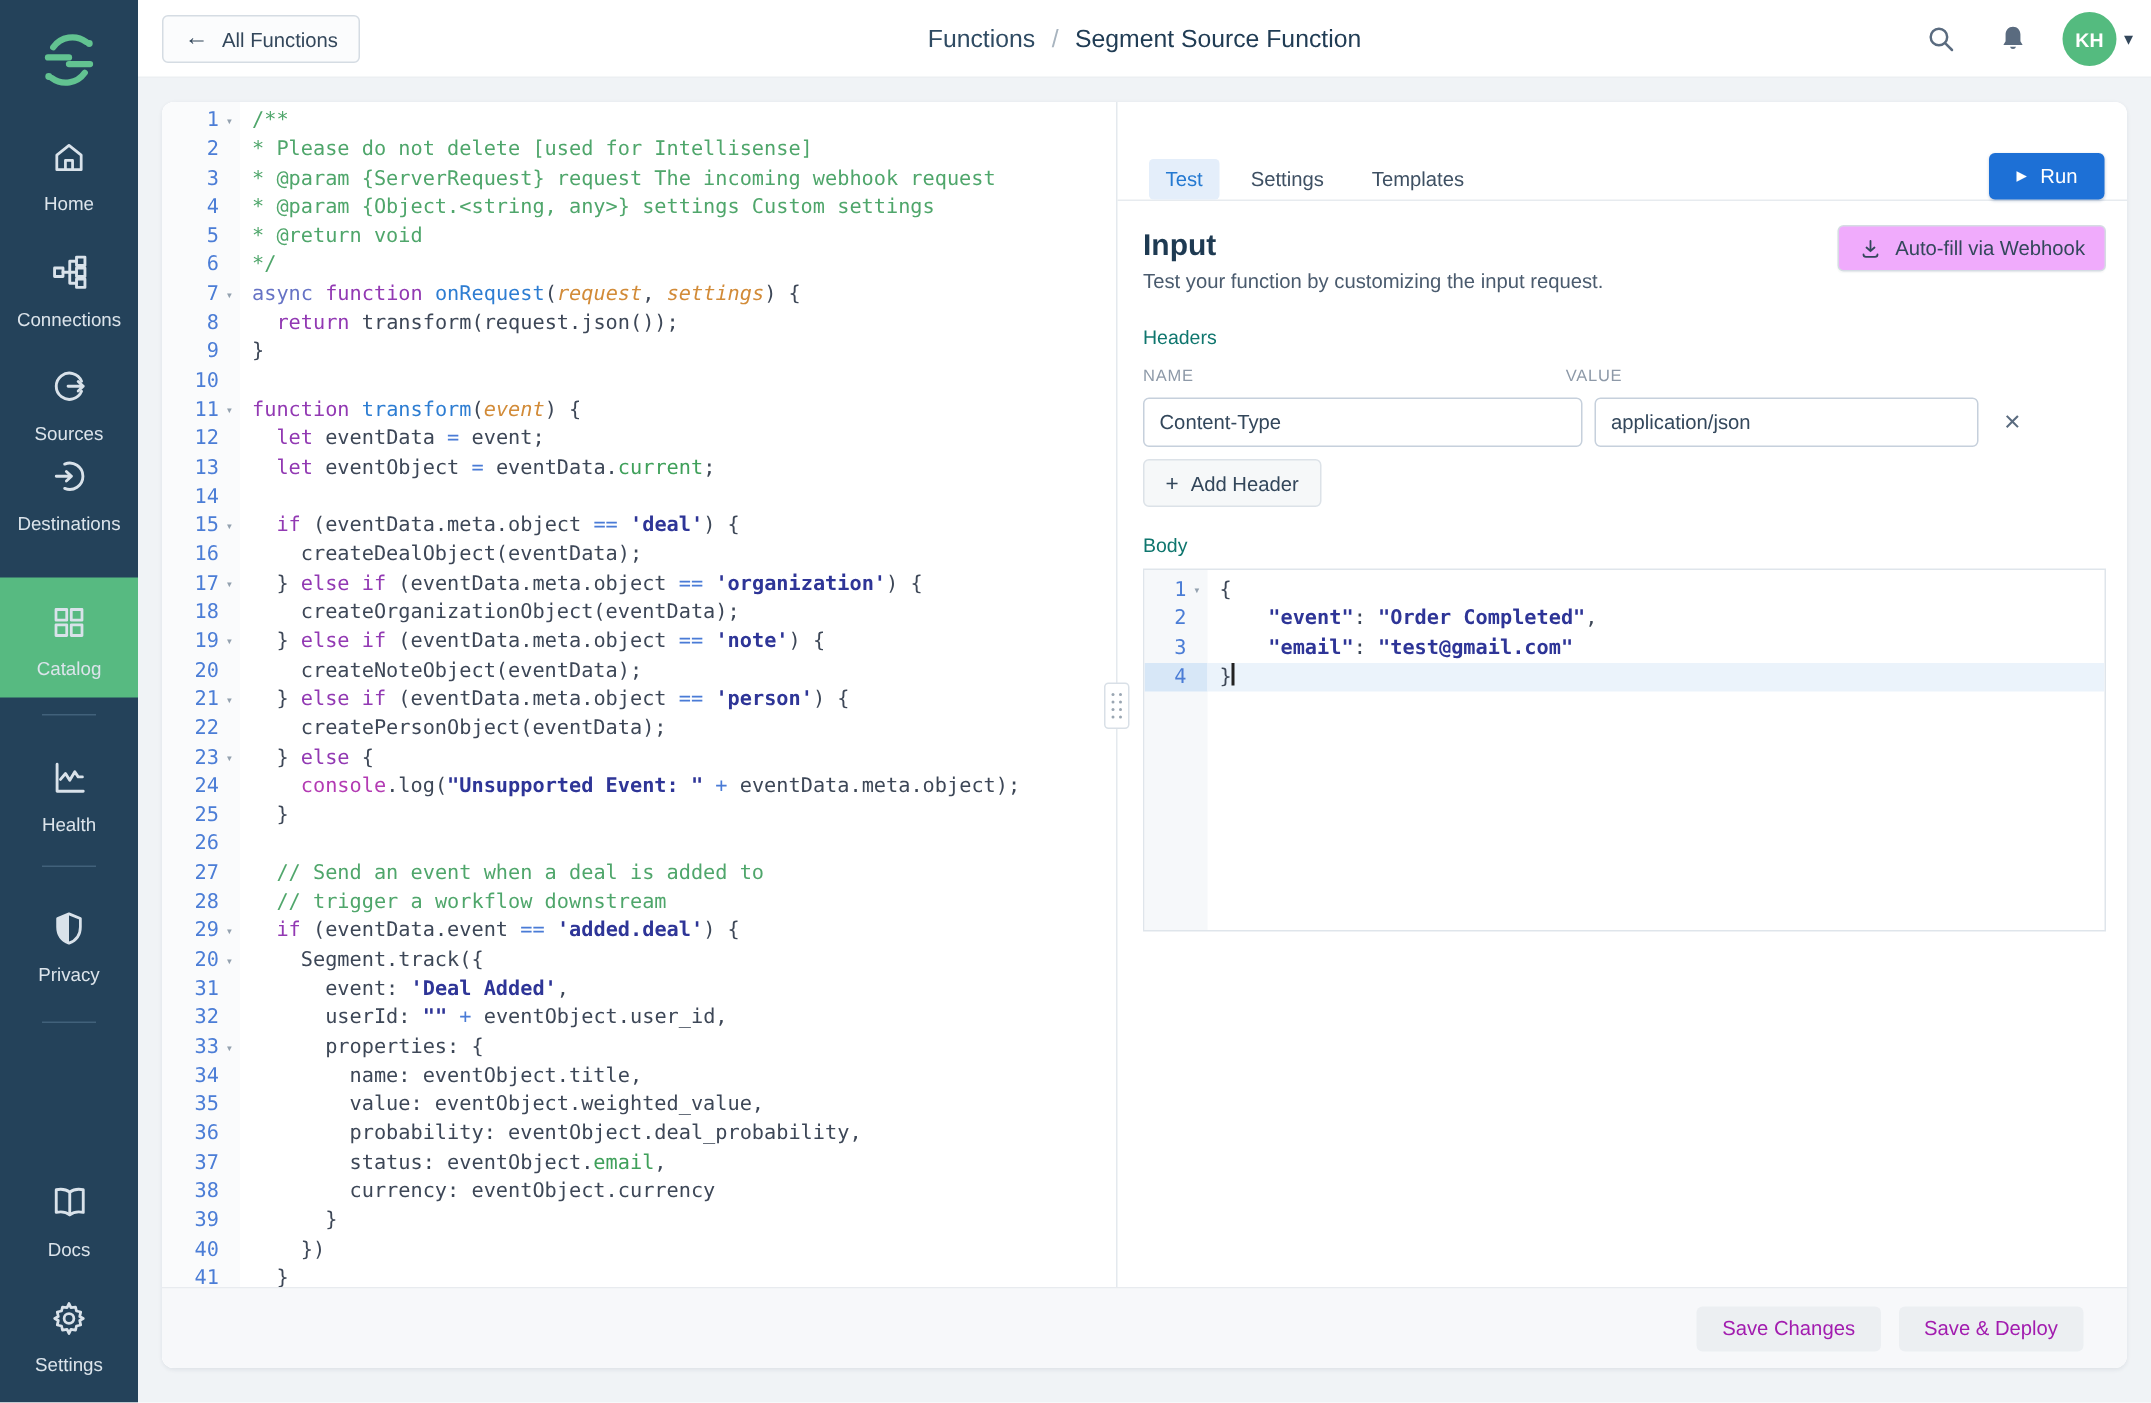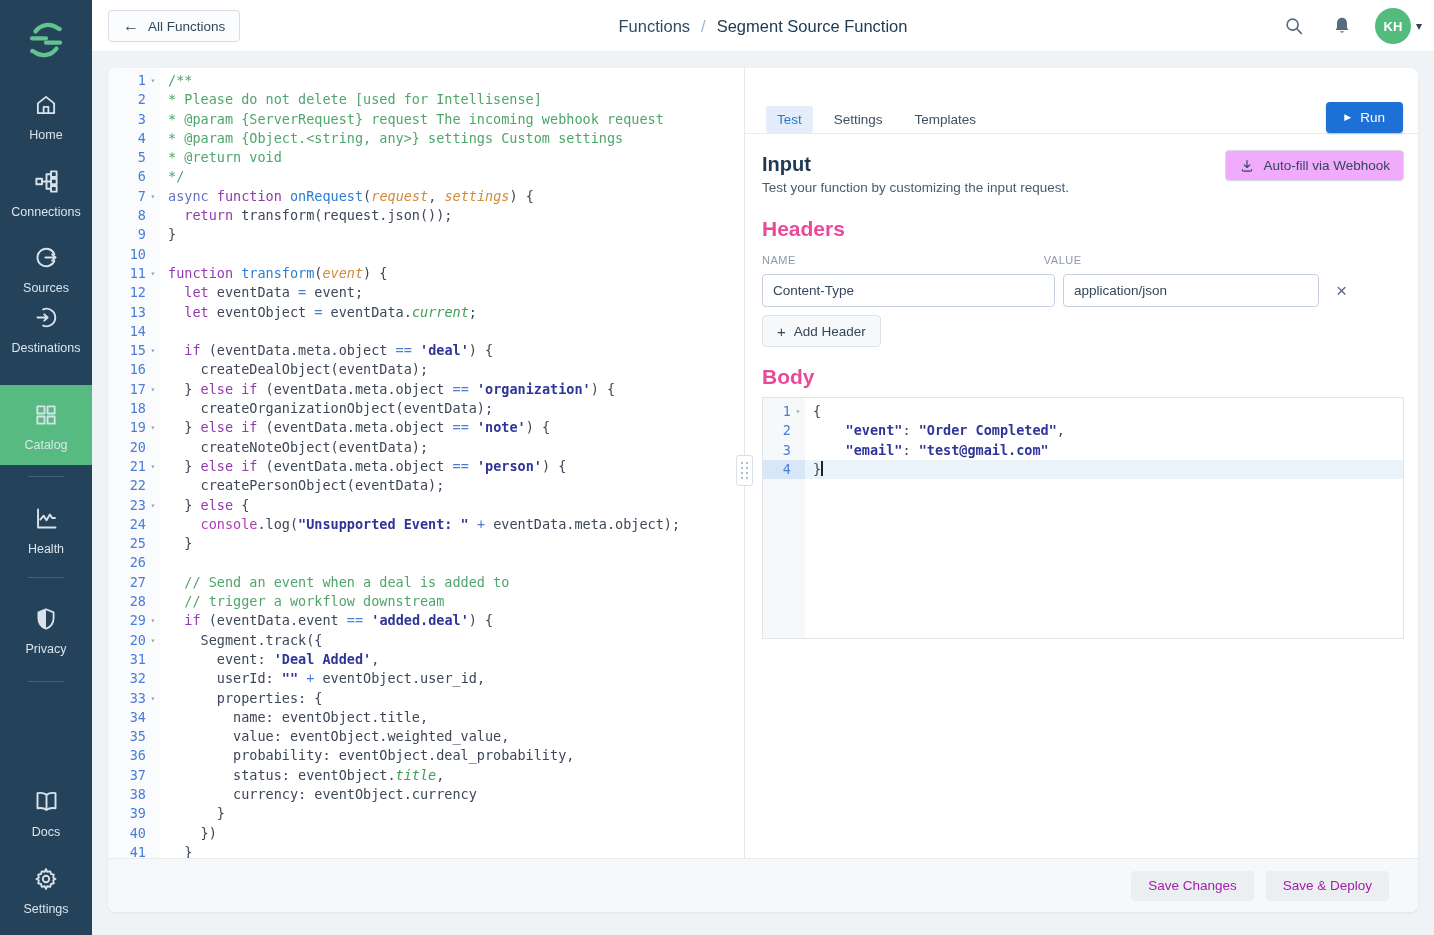--- a/index.html
+++ b/index.html
@@ -51,39 +51,39 @@
   .cl.active .src { background:#EBF3FB; }
   .tk-p { color:#3D4757; }
   .tk-k { color:#9239B3; }
   .tk-a { color:#6673C5; }
   .tk-f { color:#2D7DD2; }
   .tk-g { color:#D28B38; font-style:italic; }
   .tk-c { color:#4FA66B; }
   .tk-s { color:#2E3597; font-weight:bold; }
   .tk-o { color:#4A7BD6; }
   .tk-m { color:#B33BB3; }
-  .tk-t { color:#3FA05A;font-style:italic; }
+  .tk-t { color:#3FA05A; }
   .cursor { display:inline-block; width:1.5px; height:15px; background:#222; vertical-align:-2px; }
 
   
   .right-pane { position:absolute; left:637px; top:0; right:0; bottom:54px; background:#fff; }
   .tabs-row { height:66px; border-bottom:1px solid #E7EBEF; display:flex; align-items:flex-end; padding:0 15px 0 21px; }
   .tab { font-size:13.5px; color:#3E5063; padding:6px 11px; border-radius:3px; cursor:pointer; }
   .tab.active { background:#E4EEFA; color:#2479D1; }
   .tab + .tab { margin-left:10px; }
   .run-btn { margin-left:auto; height:31px; padding:0 18px; background:#1D70D6; border:none; border-radius:4px; color:#fff; font-size:13.5px; display:flex; align-items:center; gap:9px; cursor:pointer; box-shadow:0 1px 2px rgba(20,60,120,.25); }
   .run-btn .play { font-size:9px; line-height:1; }
 
   .pane-content { padding:16px 14px 3px 17px; }
   .input-head { display:flex; align-items:flex-start; }
   .input-title { font-size:20px; font-weight:bold; color:#1E3A52; line-height:28px; }
   .input-sub { font-size:13.5px; color:#4A5B6E; margin-top:2px; }
   .autofill-btn { margin-left:auto; height:31px; padding:0 13px; background:#f0abfc; border:1px solid #D5DCE3; border-radius:4px; font-size:13.5px; color:#33475B; display:flex; align-items:center; gap:8px; cursor:pointer; box-shadow:0 1px 1px rgba(20,40,60,.04); }
 
-  .section-title { font-size:21px; font-weight:bold; color:#ec4899; }
+  .section-title { font-size:13px; font-weight:normal; color:#0f766e; }
   .headers-title { margin-top:22px; }
   .field-labels { display:flex; margin-top:13px; }
   .field-label { font-size:11px; letter-spacing:.5px; color:#8D99A8; }
   .field-label.value { margin-left:248px; }
   .header-row { display:flex; align-items:center; margin-top:8px; }
   .txt-input { width:293px; height:33px; border:1px solid #C6D0DC; border-radius:4px; padding:0 10px; font-size:13.5px; color:#33475B; font-family:"Liberation Sans", sans-serif; background:#fff; }
   .txt-input + .txt-input { margin-left:8px; width:256px; }
   .remove-x { margin-left:17px; font-size:19px; color:#5A6B7F; line-height:1; cursor:pointer; background:none; border:none; }
   .add-header-btn { margin-top:8px; height:32px; padding:0 14px; background:#F6F8F9; border:1px solid #DCE2E8; border-radius:4px; font-size:13.5px; color:#33475B; display:flex; align-items:center; gap:8px; cursor:pointer; }
   .add-header-btn .plus { font-size:15px; line-height:1; color:#33475B; }
@@ -481,21 +481,21 @@
             <span class="num">36</span>
             <span class="fold"></span>
           </div>
           <div class="src"><span class="tk-p">        probability: eventObject.deal_probability,</span></div>
         </div>
         <div class="cl">
           <div class="gut">
             <span class="num">37</span>
             <span class="fold"></span>
           </div>
-          <div class="src"><span class="tk-p">        status: eventObject.</span><span class="tk-t">title</span><span class="tk-p">,</span></div>
+          <div class="src"><span class="tk-p">        status: eventObject.</span><span class="tk-t">email</span><span class="tk-p">,</span></div>
         </div>
         <div class="cl">
           <div class="gut">
             <span class="num">38</span>
             <span class="fold"></span>
           </div>
           <div class="src"><span class="tk-p">        currency: eventObject.currency</span></div>
         </div>
         <div class="cl">
           <div class="gut">

